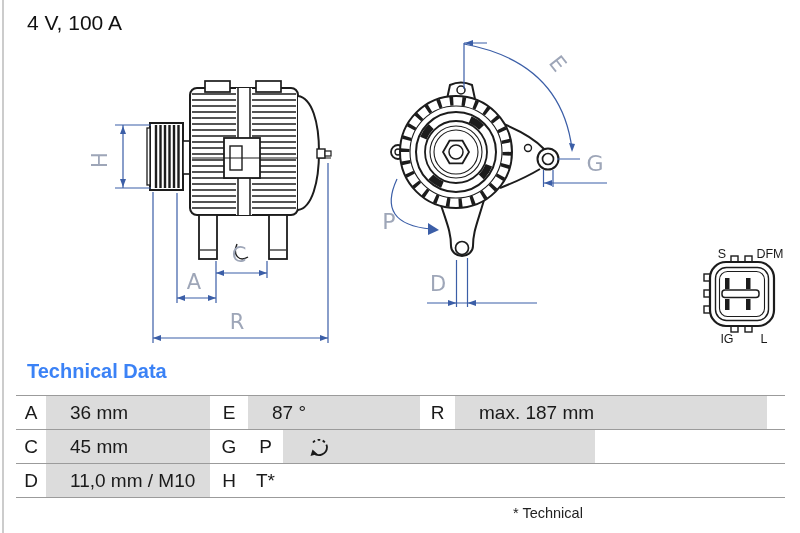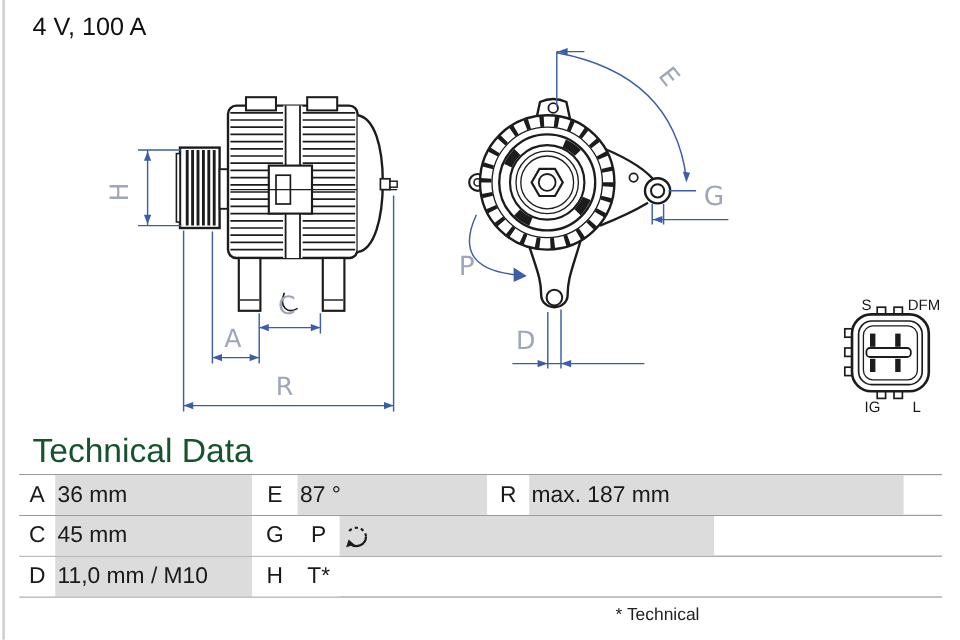--- a/index.html
+++ b/index.html
@@ -5,27 +5,27 @@
   html,body{margin:0;padding:0;}
   body{
     width:800px;height:533px;position:relative;background:#ffffff;
     font-family:"Liberation Sans", sans-serif;color:#1a1a1a;overflow:hidden;
   }
   .page-edge{position:absolute;left:2px;top:0;width:2px;height:533px;background:#cccccc;}
   .title{position:absolute;left:27px;top:11px;font-size:21px;color:#111;}
   .drawing-svg{position:absolute;left:0;top:0;}
   svg text.dimletter{font-family:"DejaVu Sans", sans-serif;fill:#9ea6b8;}
   svg text.connlabel{font-family:"Liberation Sans", sans-serif;font-size:12.5px;fill:#1a1a1a;}
-  .section-heading{position:absolute;left:27px;top:360px;font-size:28px;font-weight:normal;color:#14532d;}
+  .section-heading{position:absolute;left:27px;top:360px;font-size:20px;font-weight:bold;color:#3b82f6;}
   .tech-table{position:absolute;left:16px;top:395px;width:769px;border-top:1.5px solid #9b9b9b;}
   .trow{display:flex;height:33px;line-height:33px;border-bottom:1.5px solid #9b9b9b;font-size:19px;}
   .keycell{background:#ffffff;text-align:center;}
   .k1{width:30px;} .k2{width:38px;} .k3{width:35px;}
-  .valcell{background:#dcdcdc;padding-left:2px;box-sizing:border-box;white-space:nowrap;}
-  .v1{width:164px;} .v2{width:158px;} .v3{width:312px;}
+  .valcell{background:#dcdcdc;padding-left:24px;box-sizing:border-box;white-space:nowrap;}
+  .v1{width:164px;} .v2{width:172px;} .v3{width:312px;}
   .valcell.iconcell{display:flex;align-items:center;}
   .footnote{position:absolute;left:513px;top:505px;font-size:14.5px;color:#222;}
 </style>
 </head>
 <body>
 
 <div class="page-edge"></div>
 
 <div class="title">4 V, 100 A</div>
 

